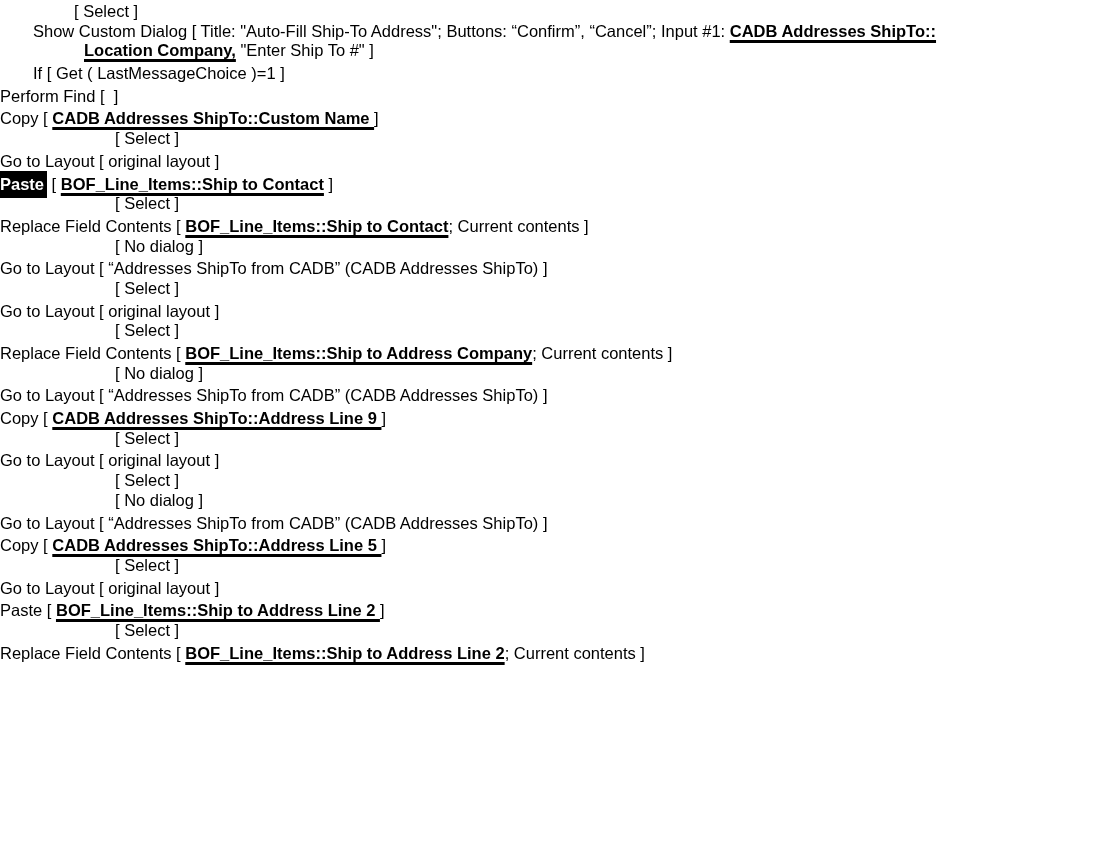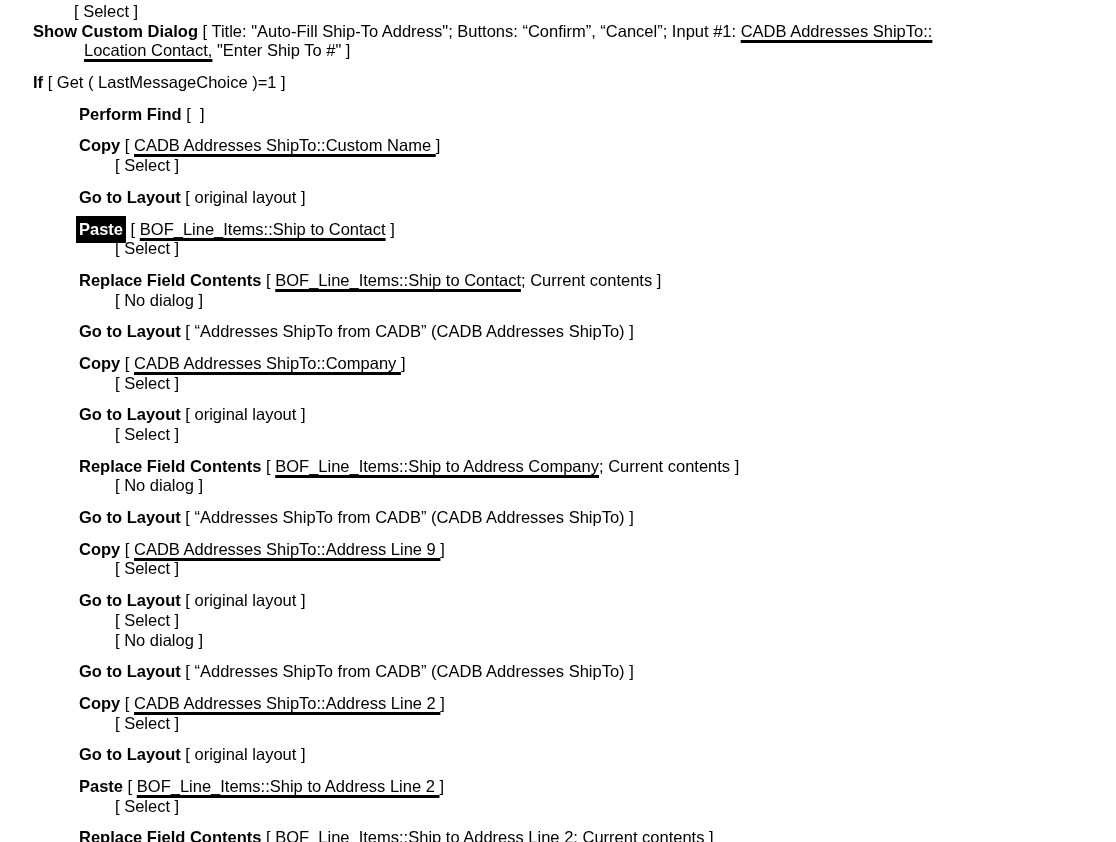--- a/index.html
+++ b/index.html
@@ -16,74 +16,74 @@
     color: #000000;
   }
   .listing {
     padding-top: 2px;
   }
   .line {
     white-space: pre;
     height: 19.7px;
     line-height: 19.7px;
   }
-  .step { margin-top: 12px; }
+  .step { margin-top: 3px; }
   .step.first { margin-top: 0; }
 
   
   .lv0.step         { padding-left: 33px; }
   .lv0.option       { padding-left: 74px; }
   .lv0.continuation { padding-left: 84px; }
-  .lv1.step         { padding-left: 79px; }
+  .lv1.step         { }
   .lv1.option       { padding-left: 115px; }
 
-  .bold { font-weight: 700; }
+  .bold { font-weight: 400; }
   .hl {
     font-weight: 700;
     background: #000000;
     color: #ffffff;
     padding: 4px 3px 5px 3px;
     margin-left: -3px;
   }
   .field {
     text-decoration: underline;
     text-decoration-thickness: 2.6px;
     text-underline-offset: 3px;
     text-decoration-skip-ink: none;
+    font-weight: bold;
   }
 </style>
 </head>
 <body>
 
 <div class="listing">
     <div class="line option lv0"><span>[ Select ]</span></div>
     <div class="line step lv0 first"><span class="bold">Show Custom Dialog</span><span> [ Title: "Auto-Fill Ship-To Address"; Buttons: “Confirm”, “Cancel”; Input #1: </span><span class="field">CADB Addresses ShipTo::</span></div>
-    <div class="line continuation lv0"><span class="field">Location Contact,</span><span> "Enter Ship To #" ]</span></div>
+    <div class="line continuation lv0"><span class="field">Location Company,</span><span> "Enter Ship To #" ]</span></div>
     <div class="line step lv0"><span class="bold">If</span><span> [ Get ( LastMessageChoice )=1 ]</span></div>
     <div class="line step lv1"><span class="bold">Perform Find</span><span> [  ]</span></div>
     <div class="line step lv1"><span class="bold">Copy</span><span> [ </span><span class="field">CADB Addresses ShipTo::Custom Name </span><span>]</span></div>
     <div class="line option lv1"><span>[ Select ]</span></div>
     <div class="line step lv1"><span class="bold">Go to Layout</span><span> [ original layout ]</span></div>
     <div class="line step lv1"><span class="hl">Paste</span><span> [ </span><span class="field">BOF_Line_Items::Ship to Contact</span><span> ]</span></div>
     <div class="line option lv1"><span>[ Select ]</span></div>
     <div class="line step lv1"><span class="bold">Replace Field Contents</span><span> [ </span><span class="field">BOF_Line_Items::Ship to Contact</span><span>; Current contents ]</span></div>
     <div class="line option lv1"><span>[ No dialog ]</span></div>
     <div class="line step lv1"><span class="bold">Go to Layout</span><span> [ “Addresses ShipTo from CADB” (CADB Addresses ShipTo) ]</span></div>
-    <div class="line step lv1"><span class="bold">Copy</span><span> [ </span><span class="field">CADB Addresses ShipTo::Company </span><span>]</span></div>
     <div class="line option lv1"><span>[ Select ]</span></div>
     <div class="line step lv1"><span class="bold">Go to Layout</span><span> [ original layout ]</span></div>
     <div class="line option lv1"><span>[ Select ]</span></div>
     <div class="line step lv1"><span class="bold">Replace Field Contents</span><span> [ </span><span class="field">BOF_Line_Items::Ship to Address Company</span><span>; Current contents ]</span></div>
     <div class="line option lv1"><span>[ No dialog ]</span></div>
     <div class="line step lv1"><span class="bold">Go to Layout</span><span> [ “Addresses ShipTo from CADB” (CADB Addresses ShipTo) ]</span></div>
     <div class="line step lv1"><span class="bold">Copy</span><span> [ </span><span class="field">CADB Addresses ShipTo::Address Line 9 </span><span>]</span></div>
     <div class="line option lv1"><span>[ Select ]</span></div>
     <div class="line step lv1"><span class="bold">Go to Layout</span><span> [ original layout ]</span></div>
     <div class="line option lv1"><span>[ Select ]</span></div>
     <div class="line option lv1"><span>[ No dialog ]</span></div>
     <div class="line step lv1"><span class="bold">Go to Layout</span><span> [ “Addresses ShipTo from CADB” (CADB Addresses ShipTo) ]</span></div>
-    <div class="line step lv1"><span class="bold">Copy</span><span> [ </span><span class="field">CADB Addresses ShipTo::Address Line 2 </span><span>]</span></div>
+    <div class="line step lv1"><span class="bold">Copy</span><span> [ </span><span class="field">CADB Addresses ShipTo::Address Line 5 </span><span>]</span></div>
     <div class="line option lv1"><span>[ Select ]</span></div>
     <div class="line step lv1"><span class="bold">Go to Layout</span><span> [ original layout ]</span></div>
     <div class="line step lv1"><span class="bold">Paste</span><span> [ </span><span class="field">BOF_Line_Items::Ship to Address Line 2 </span><span>]</span></div>
     <div class="line option lv1"><span>[ Select ]</span></div>
     <div class="line step lv1"><span class="bold">Replace Field Contents</span><span> [ </span><span class="field">BOF_Line_Items::Ship to Address Line 2</span><span>; Current contents ]</span></div>
   </div>
 
 </body></html>

